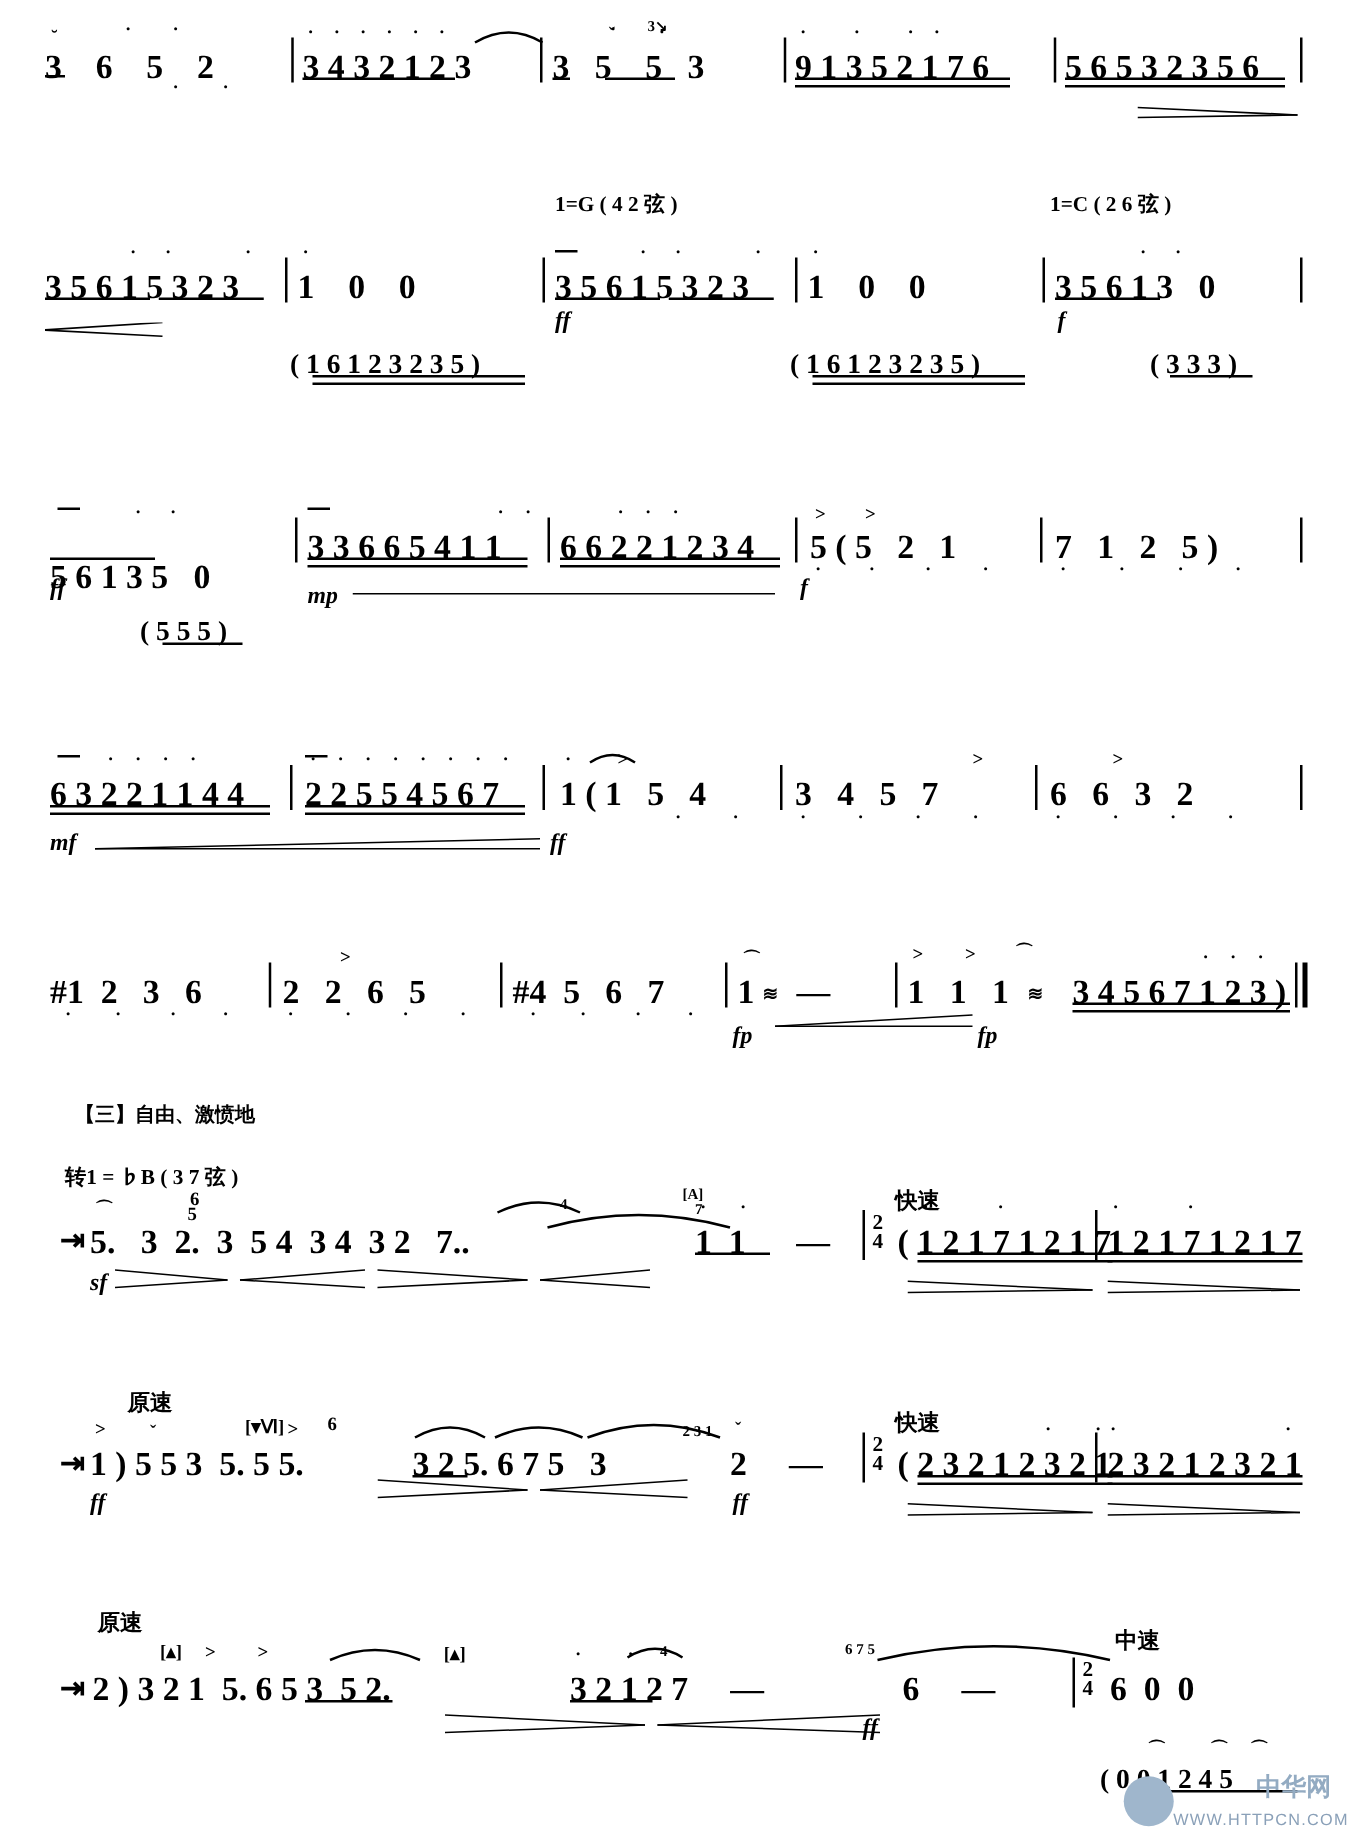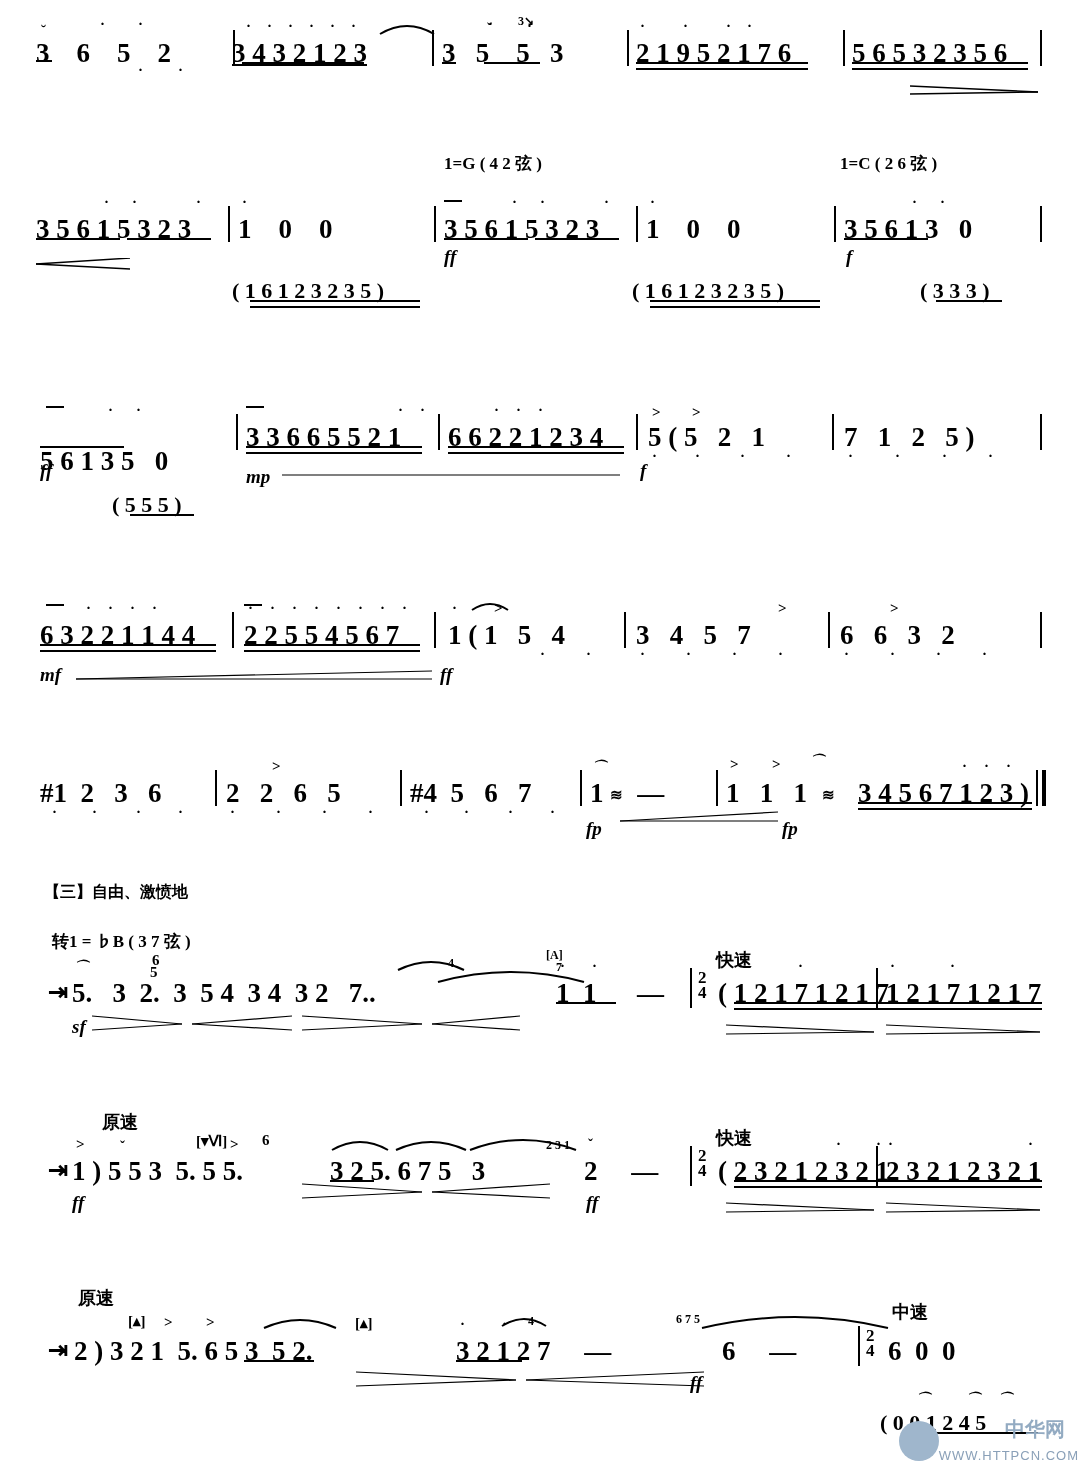--- a/index.html
+++ b/index.html
@@ -122,21 +122,21 @@
     <div class="notes" style="left:36px; top:38px;">3&nbsp;&nbsp;&nbsp;&nbsp;6&nbsp;&nbsp;&nbsp;&nbsp;5&nbsp;&nbsp;&nbsp;&nbsp;2</div>
 
     <div class="notes small" style="left:41px; top:22px;">˘</div>
     <div class="notes small" style="left:100px; top:16px;">·</div>
     <div class="notes small" style="left:138px; top:16px;">·</div>
     <div class="notes small" style="left:138px; top:62px;">·</div>
     <div class="notes small" style="left:178px; top:62px;">·</div>
     <div class="beam" style="left:36px; top:60px; width:16px;"></div>
 
     <div class="barline" style="left:233px; top:30px; height:36px;"></div>
-    <div class="notes" style="left:232px; top:38px;text-decoration:underline;">3 4 3 2 1 2 3</div>
+    <div class="notes" style="left:242px; top:38px;">3 4 3 2 1 2 3</div>
     <div class="beam" style="left:242px; top:62px; width:122px;"></div>
     <div class="notes small" style="left:246px; top:18px;">·</div>
     <div class="notes small" style="left:267px; top:18px;">·</div>
     <div class="notes small" style="left:288px; top:18px;">·</div>
     <div class="notes small" style="left:309px; top:18px;">·</div>
     <div class="notes small" style="left:330px; top:18px;">·</div>
     <div class="notes small" style="left:351px; top:18px;">·</div>
     <div class="slur" style="left:378px; top:18px;">
       <svg width="58" height="18">
           <path d="M2,16 Q29,0 56,16" stroke="#000" fill="none" stroke-width="2"></path>
@@ -146,21 +146,21 @@
     <div class="barline" style="left:432px; top:30px; height:36px;"></div>
     <div class="notes" style="left:442px; top:38px;">3&nbsp;&nbsp;&nbsp;5&nbsp;&nbsp;&nbsp;&nbsp;5&nbsp;&nbsp;&nbsp;3</div>
     <div class="notes small" style="left:488px; top:16px;">·</div>
     <div class="notes small" style="left:487px; top:20px;">ˇ</div>
     <div class="notes tiny" style="left:518px; top:14px;">3↘</div>
     <div class="notes small" style="left:527px; top:18px;">·</div>
     <div class="beam" style="left:442px; top:62px; width:14px;"></div>
     <div class="beam" style="left:484px; top:62px; width:56px;"></div>
 
     <div class="barline" style="left:627px; top:30px; height:36px;"></div>
-    <div class="notes" style="left:636px; top:38px;">2 1 9 5 2 1 7 6</div>
+    <div class="notes" style="left:636px; top:38px;">9 1 3 5 2 1 7 6</div>
     <div class="beam" style="left:636px; top:62px; width:172px;"></div>
     <div class="beam" style="left:636px; top:68px; width:172px;"></div>
     <div class="notes small" style="left:640px; top:18px;">·</div>
     <div class="notes small" style="left:683px; top:18px;">·</div>
     <div class="notes small" style="left:726px; top:18px;">·</div>
     <div class="notes small" style="left:747px; top:18px;">·</div>
 
     <div class="barline" style="left:843px; top:30px; height:36px;"></div>
     <div class="notes" style="left:852px; top:38px;">5 6 5 3 2 3 5 6</div>
     <div class="beam" style="left:852px; top:62px; width:176px;"></div>
@@ -230,21 +230,21 @@
     <div class="notes" style="left:40px; top:422px;margin-top:24px;">5 6 1 3 5&nbsp;&nbsp;&nbsp;0</div>
     <div class="beam" style="left:40px; top:446px; width:84px;"></div>
     <div class="beam" style="left:46px; top:406px; width:18px;"></div>
     <div class="notes small" style="left:108px; top:402px;">·</div>
     <div class="notes small" style="left:136px; top:402px;">·</div>
     <div class="dyn" style="left:40px; top:460px;">ff</div>
     <div class="notes" style="left:112px; top:492px; font-size:22px;">( 5 5 5 )</div>
     <div class="beam" style="left:130px; top:514px; width:64px;"></div>
 
     <div class="barline" style="left:236px; top:414px; height:36px;"></div>
-    <div class="notes" style="left:246px; top:422px;">3 3 6 6 5 5 2 1</div>
+    <div class="notes" style="left:246px; top:422px;">3 3 6 6 5 4 1 1</div>
     <div class="beam" style="left:246px; top:446px; width:176px;"></div>
     <div class="beam" style="left:246px; top:452px; width:176px;"></div>
     <div class="beam" style="left:246px; top:406px; width:18px;"></div>
     <div class="notes small" style="left:398px; top:402px;">·</div>
     <div class="notes small" style="left:420px; top:402px;">·</div>
     <div class="dyn" style="left:246px; top:466px;">mp</div>
     <div class="hair" style="left:282px; top:470px;">
       <svg width="340" height="10">
           <path d="M0,5 L338,5" stroke="#000" fill="none" stroke-width="1.2"></path>
         </svg>
@@ -384,21 +384,21 @@
     <div class="notes" style="left:858px; top:778px;">3 4 5 6 7 1 2 3 )</div>
     <div class="beam" style="left:858px; top:802px; width:174px;"></div>
     <div class="beam" style="left:858px; top:808px; width:174px;"></div>
     <div class="notes small" style="left:962px; top:758px;">·</div>
     <div class="notes small" style="left:984px; top:758px;">·</div>
     <div class="notes small" style="left:1006px; top:758px;">·</div>
     <div class="barline" style="left:1036px; top:770px; height:36px;"></div>
     <div class="thickbar" style="left:1042px; top:770px; height:36px;"></div>
   </div>
 
-  <div class="sec-title" style="left:44px; top:882px;">【三】自由、激愤地</div>
+  <div class="sec-title" style="left:60px; top:882px;">【三】自由、激愤地</div>
   <div class="lbl-serif" style="left:52px; top:930px;">转1 = ♭B ( 3 7 弦 )</div>
 
   <div class="sys" style="top:0;">
     <div class="notes" style="left:48px; top:978px; font-size:24px;">⇥</div>
     <div class="notes" style="left:72px; top:978px;">5.&nbsp;&nbsp;&nbsp;3&nbsp;&nbsp;2.&nbsp;&nbsp;3&nbsp;&nbsp;5&nbsp;4&nbsp;&nbsp;3&nbsp;4&nbsp;&nbsp;3&nbsp;2&nbsp;&nbsp;&nbsp;7..</div>
     <div class="notes small" style="left:76px; top:958px;">⌒</div>
     <div class="notes small" style="left:152px; top:952px;">6</div>
     <div class="notes small" style="left:150px; top:964px;">5</div>
     <div class="dyn" style="left:72px; top:1016px;">sf</div>
     <div class="hair" style="left:92px; top:1012px;">

